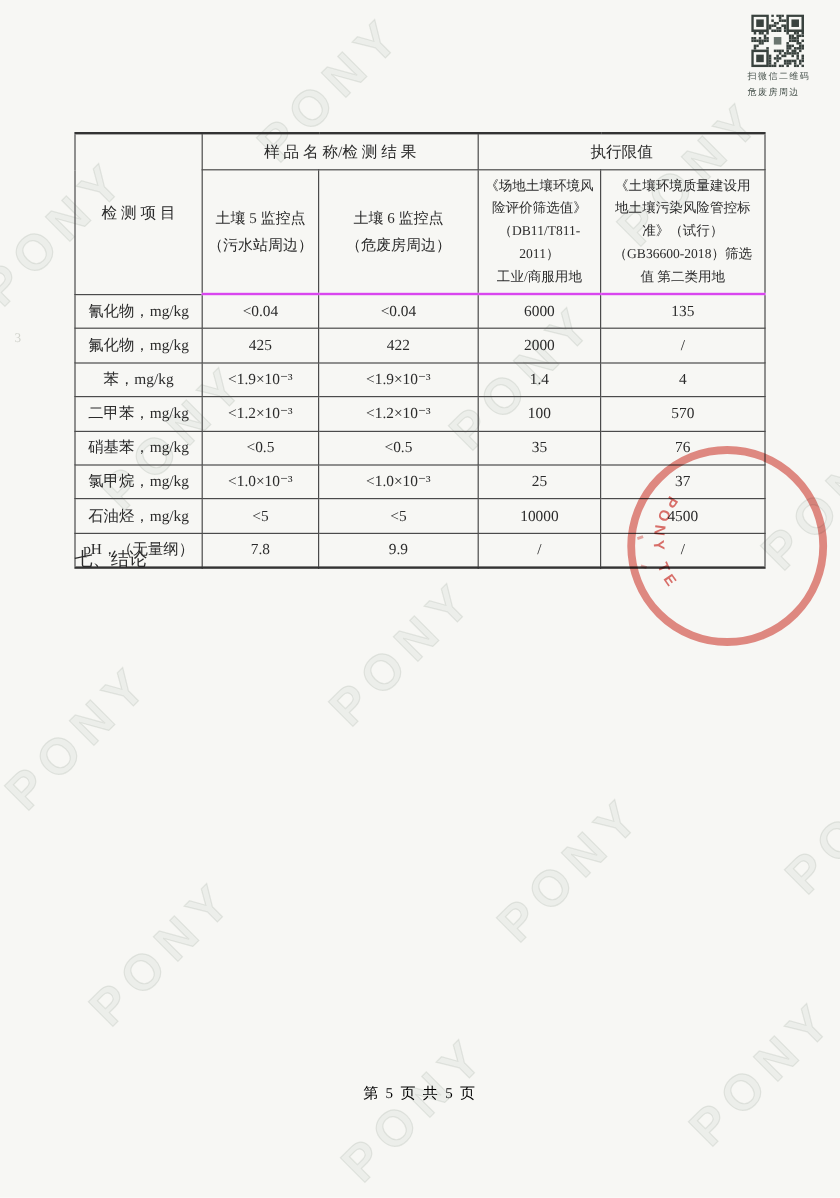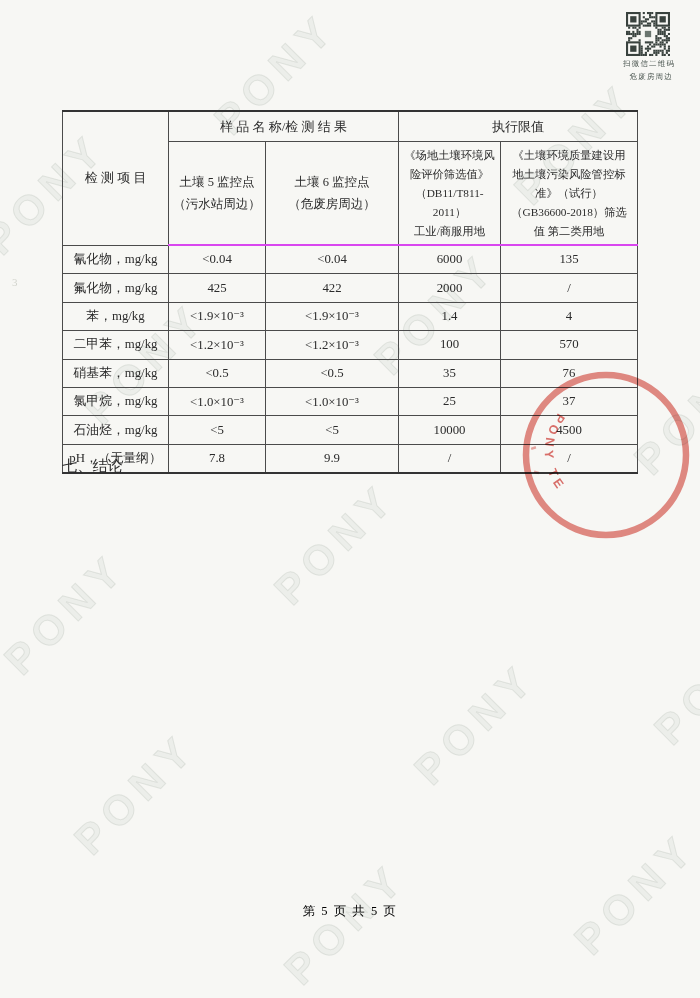--- a/index.html
+++ b/index.html
@@ -43,21 +43,21 @@
     text-align: center;
     font-size: 14.5px;
     letter-spacing: 1px;
     z-index: 2;
   }
 
   
   .qr-wrap {
     position: absolute;
     top: 12px; left: 623px; width: 50px;
-    text-align: right;
+    text-align: left;
     z-index: 2;
   }
   .qr-svg { width: 44px; height: 44px; display: block; margin: 0 auto; }
   .qr-caption {
     margin-top: 3px;
     font-family: "Liberation Sans", "DejaVu Sans", sans-serif;
     font-size: 7.5px;
     line-height: 9.5px;
     letter-spacing: 1.2px;
     color: #47524c;

